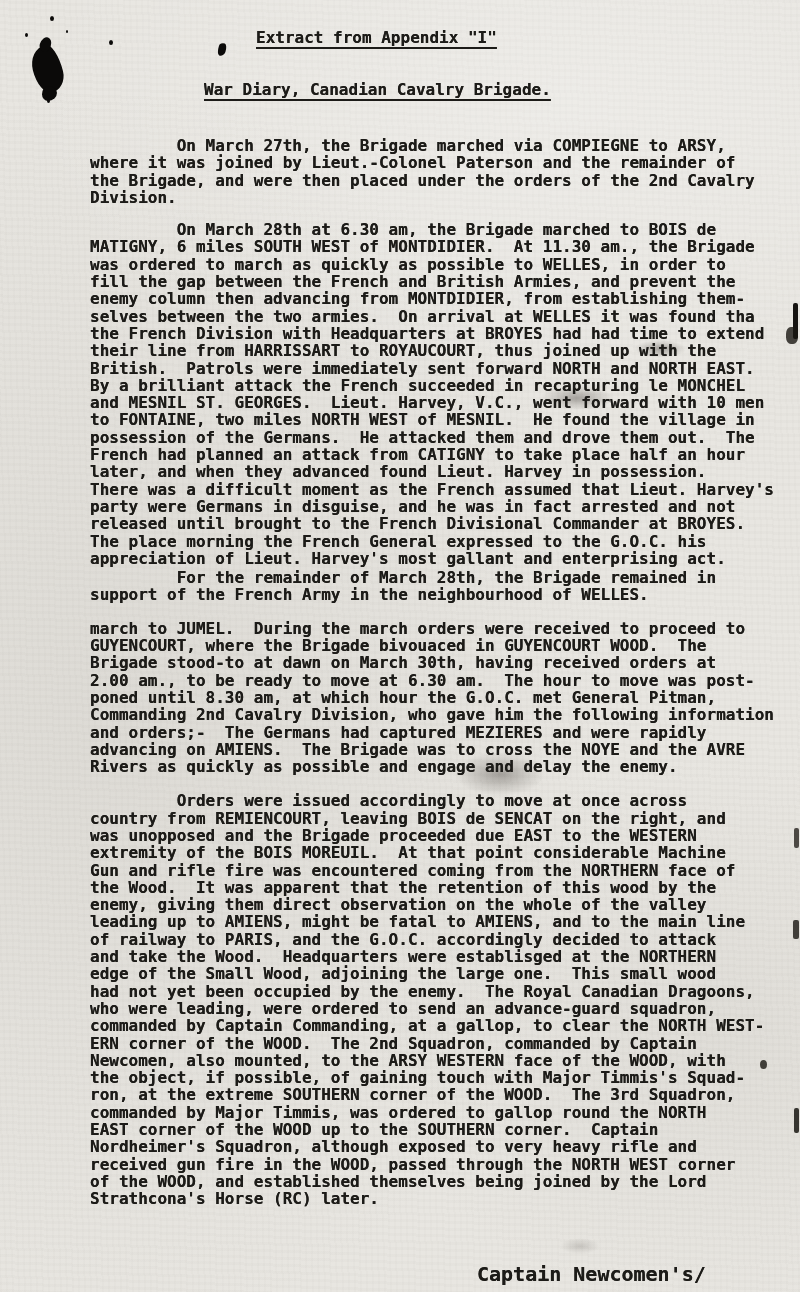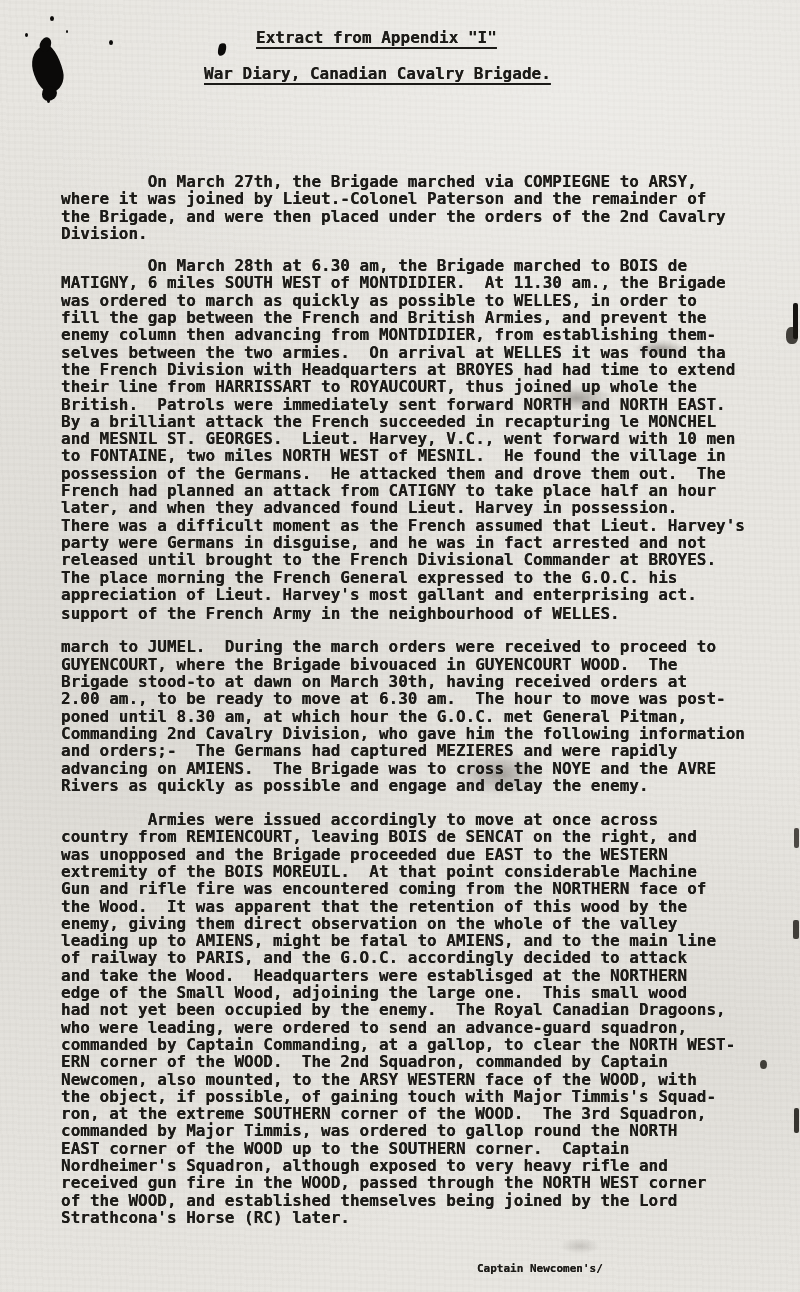--- a/index.html
+++ b/index.html
@@ -32,48 +32,47 @@
     position: absolute;
     font-size: 16px;
     font-weight: bold;
     white-space: pre;
     text-decoration: underline;
     text-underline-offset: 4px;
     text-decoration-thickness: 2px;
     text-shadow: 0 0 0.6px rgba(25,22,18,0.85);
   }
   .title-1 { left: 256px; top: 28px; }
-  .title-2 { left: 204px; top: 64px; }
+  .title-2 { left: 204px; top: 80px; }
 
   
   .doc-body {
     position: absolute;
-    left: 61px;
+    left: 90px;
     top: 137px;
     width: 710px;
-    margin-top: 36px;
   }
   .paragraph { margin: 0; }
   .paragraph .line {
     font-size: 16px;
     font-weight: bold;
     line-height: 17.3px;
     white-space: pre;
     text-shadow: 0 0 0.6px rgba(25,22,18,0.85);
   }
   .doc-body .paragraph:nth-child(2) { margin-top: 15px; }
   .doc-body .paragraph:nth-child(3) { margin-top: 2px; }
   .doc-body .paragraph:nth-child(4) { margin-top: 16px; }
   .doc-body .paragraph:nth-child(5) { margin-top: 17px; }
 
   .catchword {
     position: absolute;
     left: 477px;
     top: 1262px;
-    font-size: 11px;
+    font-size: 20px;
     font-weight: bold;
     white-space: pre;
     text-shadow: 0 0 0.6px rgba(25,22,18,0.85);
   }
 
   
   .artifact { position: absolute; pointer-events: none; }
   .ink { background: #0b0a09; }
   .ink-blot-main {
     left: 33px; top: 45px; width: 29px; height: 48px;
@@ -151,50 +150,51 @@
         <div class="line">Division.</div>
       </div>
       <div class="paragraph">
         <div class="line">         On March 28th at 6.30 am, the Brigade marched to BOIS de</div>
         <div class="line">MATIGNY, 6 miles SOUTH WEST of MONTDIDIER.  At 11.30 am., the Brigade</div>
         <div class="line">was ordered to march as quickly as possible to WELLES, in order to</div>
         <div class="line">fill the gap between the French and British Armies, and prevent the</div>
         <div class="line">enemy column then advancing from MONTDIDIER, from establishing them-</div>
         <div class="line">selves between the two armies.  On arrival at WELLES it was found tha</div>
         <div class="line">the French Division with Headquarters at BROYES had had time to extend</div>
-        <div class="line">their line from HARRISSART to ROYAUCOURT, thus joined up whole the</div>
+        <div class="line">their line from HARRISSART to ROYAUCOURT, thus joined up with the</div>
         <div class="line">British.  Patrols were immediately sent forward NORTH and NORTH EAST.</div>
         <div class="line">By a brilliant attack the French succeeded in recapturing le MONCHEL</div>
         <div class="line">and MESNIL ST. GEORGES.  Lieut. Harvey, V.C., went forward with 10 men</div>
         <div class="line">to FONTAINE, two miles NORTH WEST of MESNIL.  He found the village in</div>
         <div class="line">possession of the Germans.  He attacked them and drove them out.  The</div>
         <div class="line">French had planned an attack from CATIGNY to take place half an hour</div>
         <div class="line">later, and when they advanced found Lieut. Harvey in possession.</div>
         <div class="line">There was a difficult moment as the French assumed that Lieut. Harvey's</div>
         <div class="line">party were Germans in disguise, and he was in fact arrested and not</div>
         <div class="line">released until brought to the French Divisional Commander at BROYES.</div>
         <div class="line">The place morning the French General expressed to the G.O.C. his</div>
         <div class="line">appreciation of Lieut. Harvey's most gallant and enterprising act.</div>
       </div>
       <div class="paragraph">
+        <div class="line">         For the remainder of March 28th, the Brigade remained in</div>
         <div class="line">support of the French Army in the neighbourhood of WELLES.</div>
       </div>
       <div class="paragraph">
         <div class="line">march to JUMEL.  During the march orders were received to proceed to</div>
         <div class="line">GUYENCOURT, where the Brigade bivouaced in GUYENCOURT WOOD.  The</div>
         <div class="line">Brigade stood-to at dawn on March 30th, having received orders at</div>
         <div class="line">2.00 am., to be ready to move at 6.30 am.  The hour to move was post-</div>
         <div class="line">poned until 8.30 am, at which hour the G.O.C. met General Pitman,</div>
         <div class="line">Commanding 2nd Cavalry Division, who gave him the following information</div>
         <div class="line">and orders;-  The Germans had captured MEZIERES and were rapidly</div>
         <div class="line">advancing on AMIENS.  The Brigade was to cross the NOYE and the AVRE</div>
         <div class="line">Rivers as quickly as possible and engage and delay the enemy.</div>
       </div>
       <div class="paragraph">
-        <div class="line">         Armies were issued accordingly to move at once across</div>
+        <div class="line">         Orders were issued accordingly to move at once across</div>
         <div class="line">country from REMIENCOURT, leaving BOIS de SENCAT on the right, and</div>
         <div class="line">was unopposed and the Brigade proceeded due EAST to the WESTERN</div>
         <div class="line">extremity of the BOIS MOREUIL.  At that point considerable Machine</div>
         <div class="line">Gun and rifle fire was encountered coming from the NORTHERN face of</div>
         <div class="line">the Wood.  It was apparent that the retention of this wood by the</div>
         <div class="line">enemy, giving them direct observation on the whole of the valley</div>
         <div class="line">leading up to AMIENS, might be fatal to AMIENS, and to the main line</div>
         <div class="line">of railway to PARIS, and the G.O.C. accordingly decided to attack</div>
         <div class="line">and take the Wood.  Headquarters were establisged at the NORTHERN</div>
         <div class="line">edge of the Small Wood, adjoining the large one.  This small wood</div>

